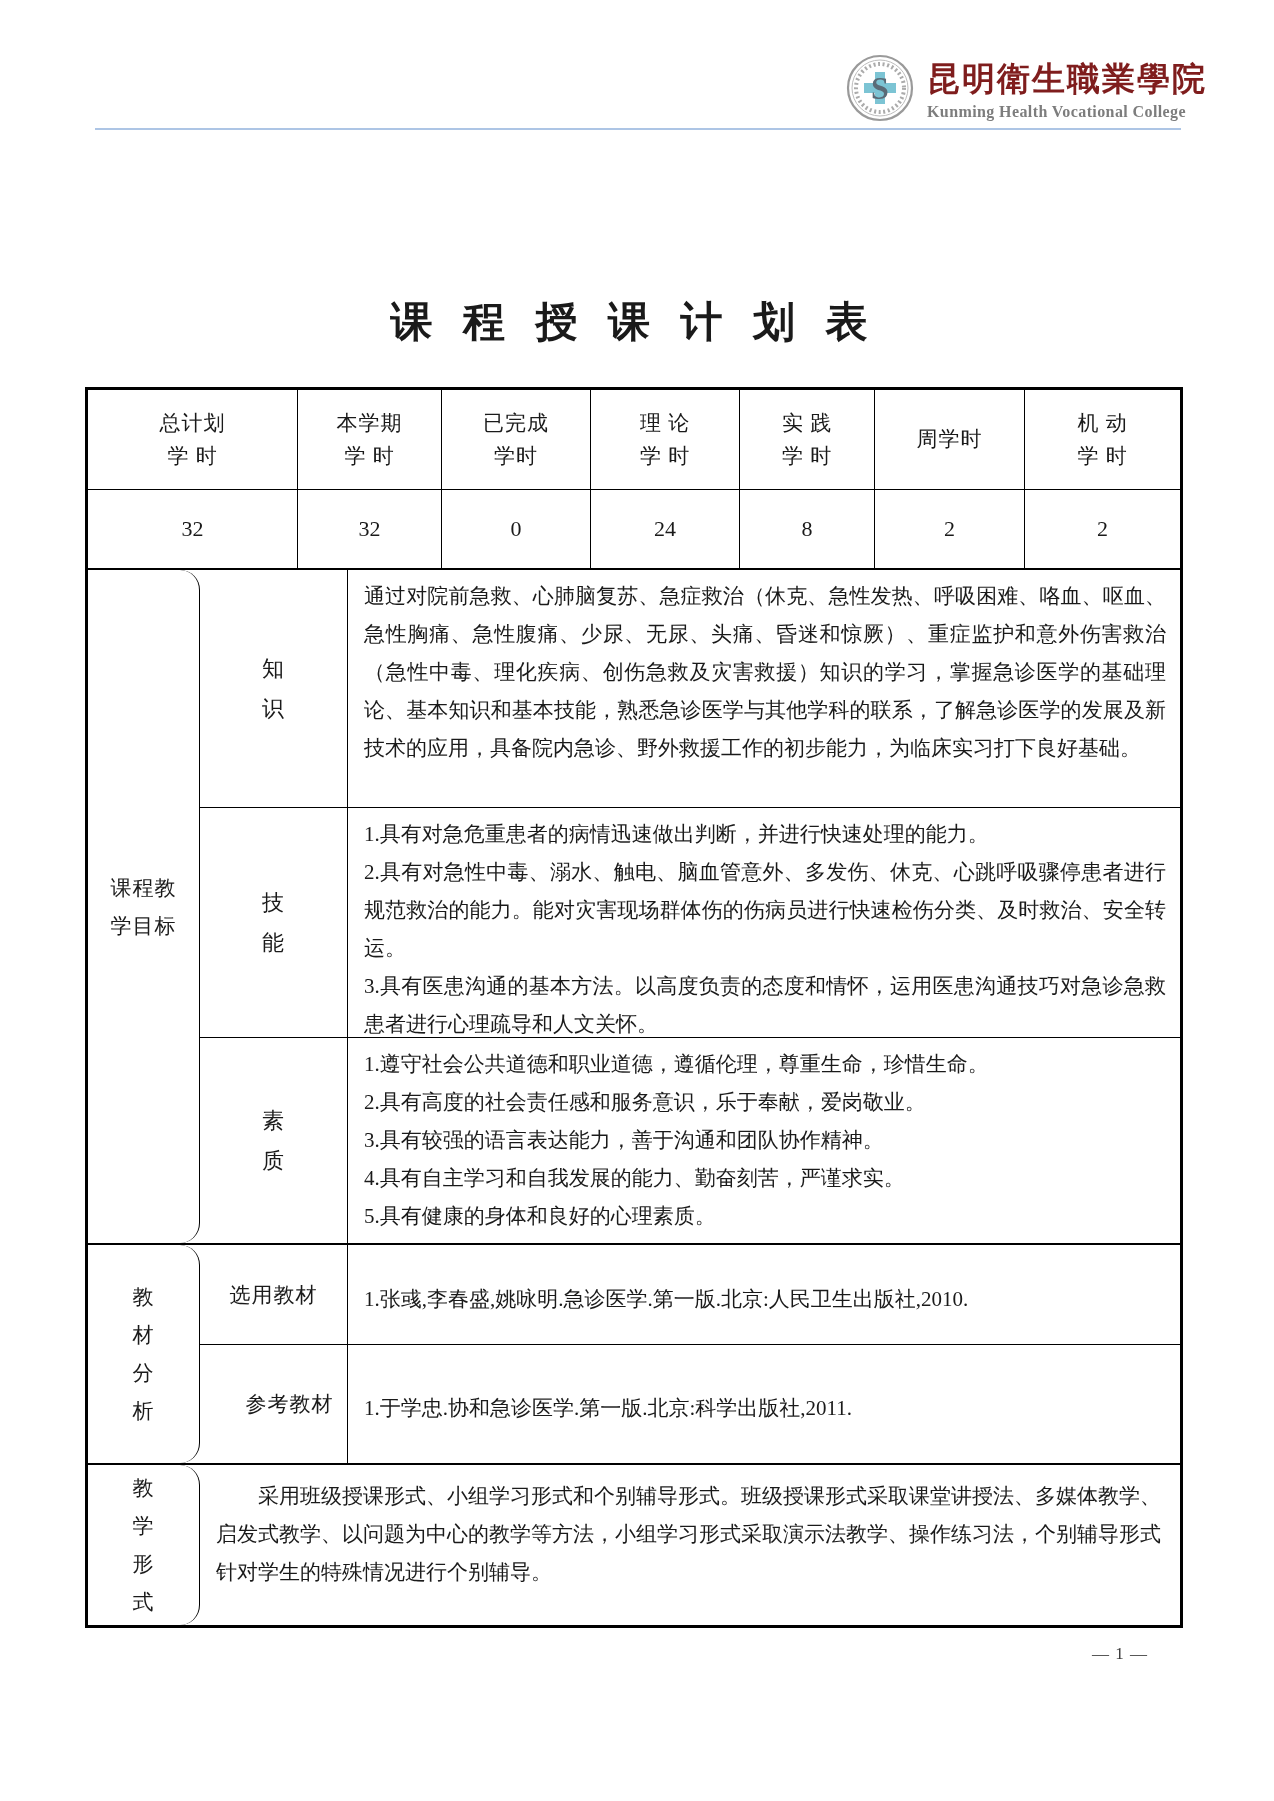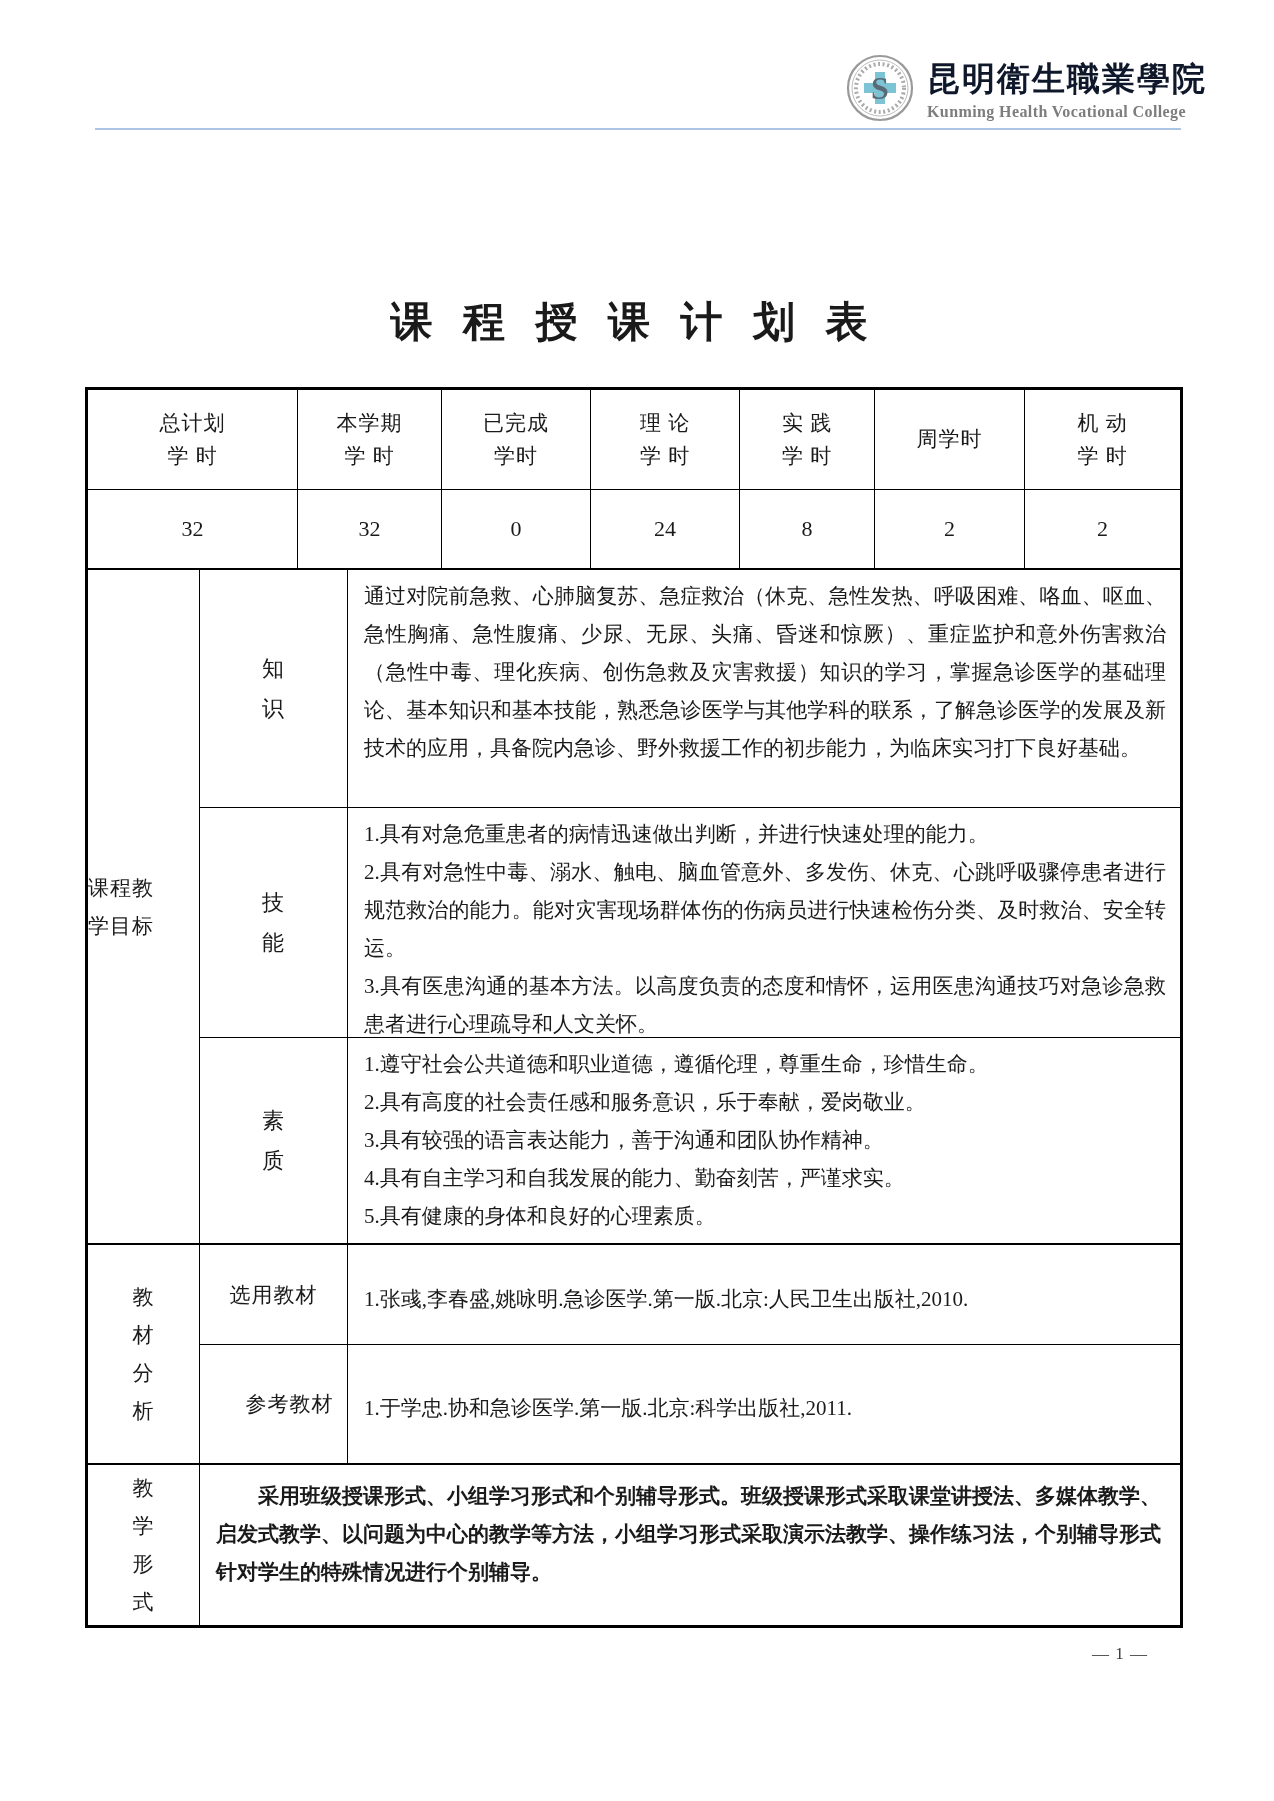--- a/index.html
+++ b/index.html
@@ -7,21 +7,21 @@
   .page {
     position:relative; width:1274px; height:1801px; background:#ffffff;
     font-family:"Liberation Serif", serif; color:#1a1a1a; overflow:hidden;
   }
 
   
   .letterhead { position:absolute; top:54px; left:846px; display:flex; align-items:flex-start; }
   .logo { width:68px; height:68px; flex:0 0 68px; }
   .names { margin-left:13px; padding-top:6px; }
   .cn-name {
-    font-size:33px; line-height:38px; font-weight:bold; color:#0f172a;
+    font-size:33px; line-height:38px; font-weight:bold; color:#7f1d1d;
     letter-spacing:2px; font-family:"Liberation Serif", serif; white-space:nowrap;
   }
   .en-name {
     font-size:16px; line-height:20px; font-weight:bold; color:#7d7d7d;
     letter-spacing:0.4px; margin-top:4px; white-space:nowrap;
   }
   .header-rule { position:absolute; top:128px; left:95px; width:1086px; height:2px; }
 
   
   .doc-title {
@@ -41,37 +41,37 @@
   .cell:last-child { border-right:none; }
   .c0{width:210px;} .c1{width:144px;} .c2{width:149px;} .c3{width:149px;}
   .c4{width:135px;} .c5{width:150px;} .c6{width:155px;}
   .hline { font-size:21px; line-height:33px; letter-spacing:1px; white-space:pre; }
   .vcell { font-size:22px; }
 
   .section { display:flex; width:100%; border-bottom:2px solid #000; }
   .section:last-child { border-bottom:none; }
   .colA {
     width:112px; flex:0 0 112px; border-right:1px solid #000;
-    display:flex; flex-direction:column; justify-content:center; 
-    font-size:21px; line-height:38px; letter-spacing:1px;
+    display:flex; flex-direction:column; justify-content:center; align-items:center;
+    font-size:21px; line-height:38px; letter-spacing:1px;border-radius:20px;
   }
   .colRest { flex:1; display:flex; flex-direction:column; }
   .subrow { display:flex; border-bottom:1px solid #000; }
   .subrow:last-child { border-bottom:none; }
   .colB {
     width:148px; flex:0 0 148px; border-right:1px solid #000;
     display:flex; flex-direction:column; justify-content:center; align-items:center;
     font-size:22px; line-height:40px; letter-spacing:1px;
   }
   .colC { flex:1; font-size:21px; line-height:38px; }
   .content { white-space:pre-line; text-align:justify; padding:7px 14px 0 16px; }
   .vcenter { display:flex; align-items:center; padding-top:8px; white-space:normal; }
   .r-know { height:238px; } .r-skill { height:230px; } .r-qual { height:205px; }
   .r-sel { height:100px; } .r-ref { height:118px; } .sec-teach { height:160px; }
-  .teach-content { white-space:normal; text-indent:2em; padding:12px 18px 8px 16px;font-weight:bold; }
+  .teach-content { white-space:normal; text-indent:2em; padding:12px 18px 8px 16px; }
   .vlabel span { display:block; text-align:center; }
 
   
   .pageno { position:absolute; top:1644px; left:1075px; width:90px; text-align:center;
     font-size:17px; letter-spacing:1px; color:#3a3a3a; }
 </style>
 </head>
 <body>
 
 <div class="page">

